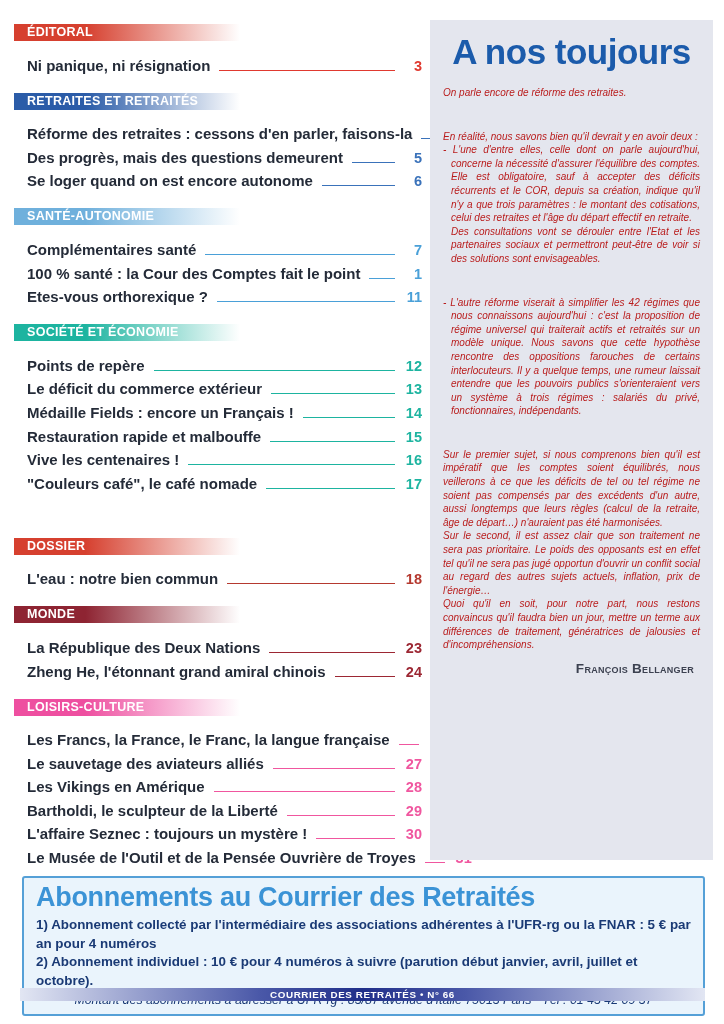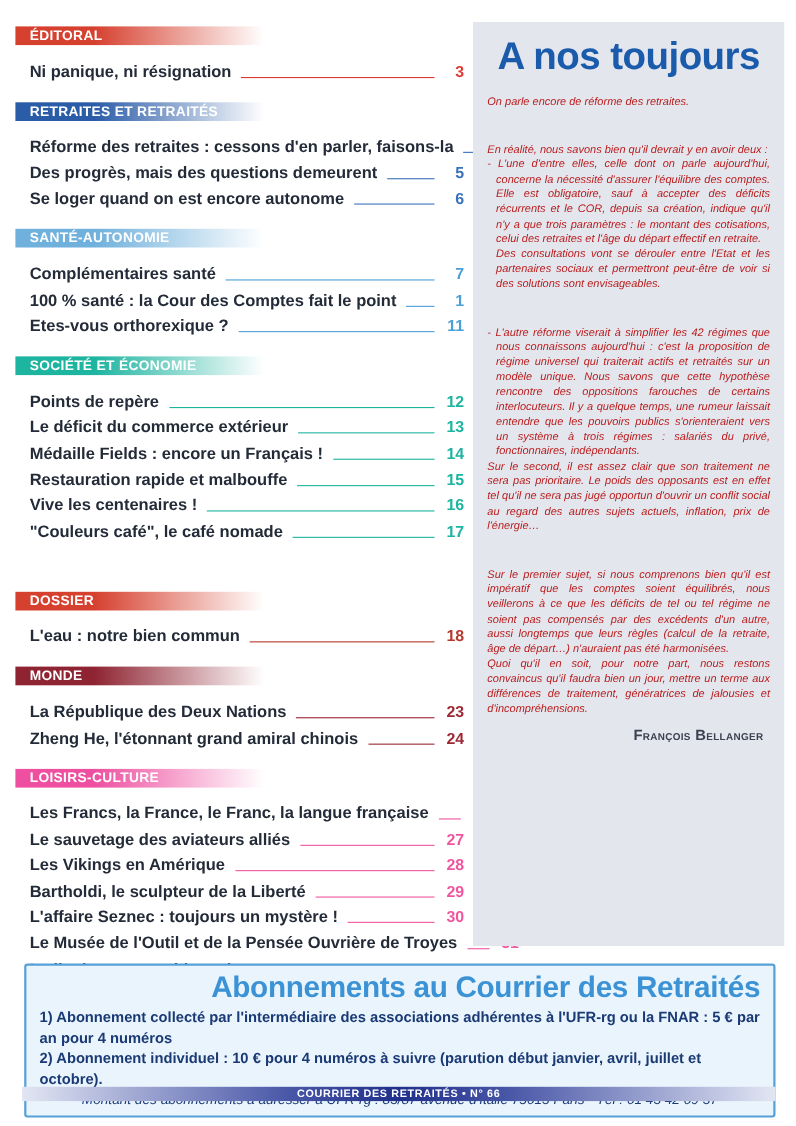--- a/index.html
+++ b/index.html
@@ -63,21 +63,21 @@
     letter-spacing:.3px;
   }
 
   
   .sub-box{
     position:absolute;left:22px;top:876px;width:683px;box-sizing:border-box;
     background:#eaf4fc;border:2px solid #55a0d7;border-radius:3px;
     padding:4px 12px 7px 12px;
   }
   .sub-title{
-    text-align:right;font-size:27px;font-weight:bold;color:#3b93d6;
+    text-align:left;font-size:27px;font-weight:bold;color:#3b93d6;
     margin-bottom:3px;letter-spacing:-.3px;
   }
   .sub-line{
     font-size:13.4px;font-weight:bold;color:#1a3a75;line-height:1.38;
   }
   .sub-note{
     margin-top:3px;text-align:center;font-size:12.4px;font-style:italic;
     color:#1a3a75;
   }
 
@@ -273,22 +273,22 @@
     </div>
 
   <aside class="letter">
     <h1>A nos toujours</h1>
     <div id="letter-paras">
         <p class="para">On parle encore de réforme des retraites.</p>
         <p class="para gap">En réalité, nous savons bien qu'il devrait y en avoir deux :</p>
         <p class="para dash">- L'une d'entre elles, celle dont on parle aujourd'hui, concerne la nécessité d'assurer l'équilibre des comptes. Elle est obligatoire, sauf à accepter des déficits récurrents et le COR, depuis sa création, indique qu'il n'y a que trois paramètres : le montant des cotisations, celui des retraites et l'âge du départ effectif en retraite.</p>
         <p class="para cont">Des consultations vont se dérouler entre l'Etat et les partenaires sociaux et permettront peut-être de voir si des solutions sont envisageables.</p>
         <p class="para dash gap">- L'autre réforme viserait à simplifier les 42 régimes que nous connaissons aujourd'hui : c'est la proposition de régime universel qui traiterait actifs et retraités sur un modèle unique. Nous savons que cette hypothèse rencontre des oppositions farouches de certains interlocuteurs. Il y a quelque temps, une rumeur laissait entendre que les pouvoirs publics s'orienteraient vers un système à trois régimes : salariés du privé, fonctionnaires, indépendants.</p>
+        <p class="para gap">Sur le premier sujet, si nous comprenons bien qu'il est impératif que les comptes soient équilibrés, nous veillerons à ce que les déficits de tel ou tel régime ne soient pas compensés par des excédents d'un autre, aussi longtemps que leurs règles (calcul de la retraite, âge de départ…) n'auraient pas été harmonisées.</p>
         <p class="para">Sur le second, il est assez clair que son traitement ne sera pas prioritaire. Le poids des opposants est en effet tel qu'il ne sera pas jugé opportun d'ouvrir un conflit social au regard des autres sujets actuels, inflation, prix de l'énergie…</p>
-        <p class="para gap">Sur le premier sujet, si nous comprenons bien qu'il est impératif que les comptes soient équilibrés, nous veillerons à ce que les déficits de tel ou tel régime ne soient pas compensés par des excédents d'un autre, aussi longtemps que leurs règles (calcul de la retraite, âge de départ…) n'auraient pas été harmonisées.</p>
         <p class="para">Quoi qu'il en soit, pour notre part, nous restons convaincus qu'il faudra bien un jour, mettre un terme aux différences de traitement, génératrices de jalousies et d'incompréhensions.</p>
       </div>
     <div class="sig">François Bellanger</div>
   </aside>
 
   <div class="sub-box">
     <div class="sub-title">Abonnements au Courrier des Retraités</div>
     <div class="sub-line">1) Abonnement collecté par l'intermédiaire des associations adhérentes à l'UFR-rg ou la FNAR : 5 € par an pour 4 numéros</div>
     <div class="sub-line">2) Abonnement individuel : 10 € pour 4 numéros à suivre (parution début janvier, avril, juillet et octobre).</div>
     <div class="sub-note">Montant des abonnements à adresser à UFR-rg : 83/87 avenue d'Italie 75013 Paris - Tél : 01 43 42 09 37</div>

